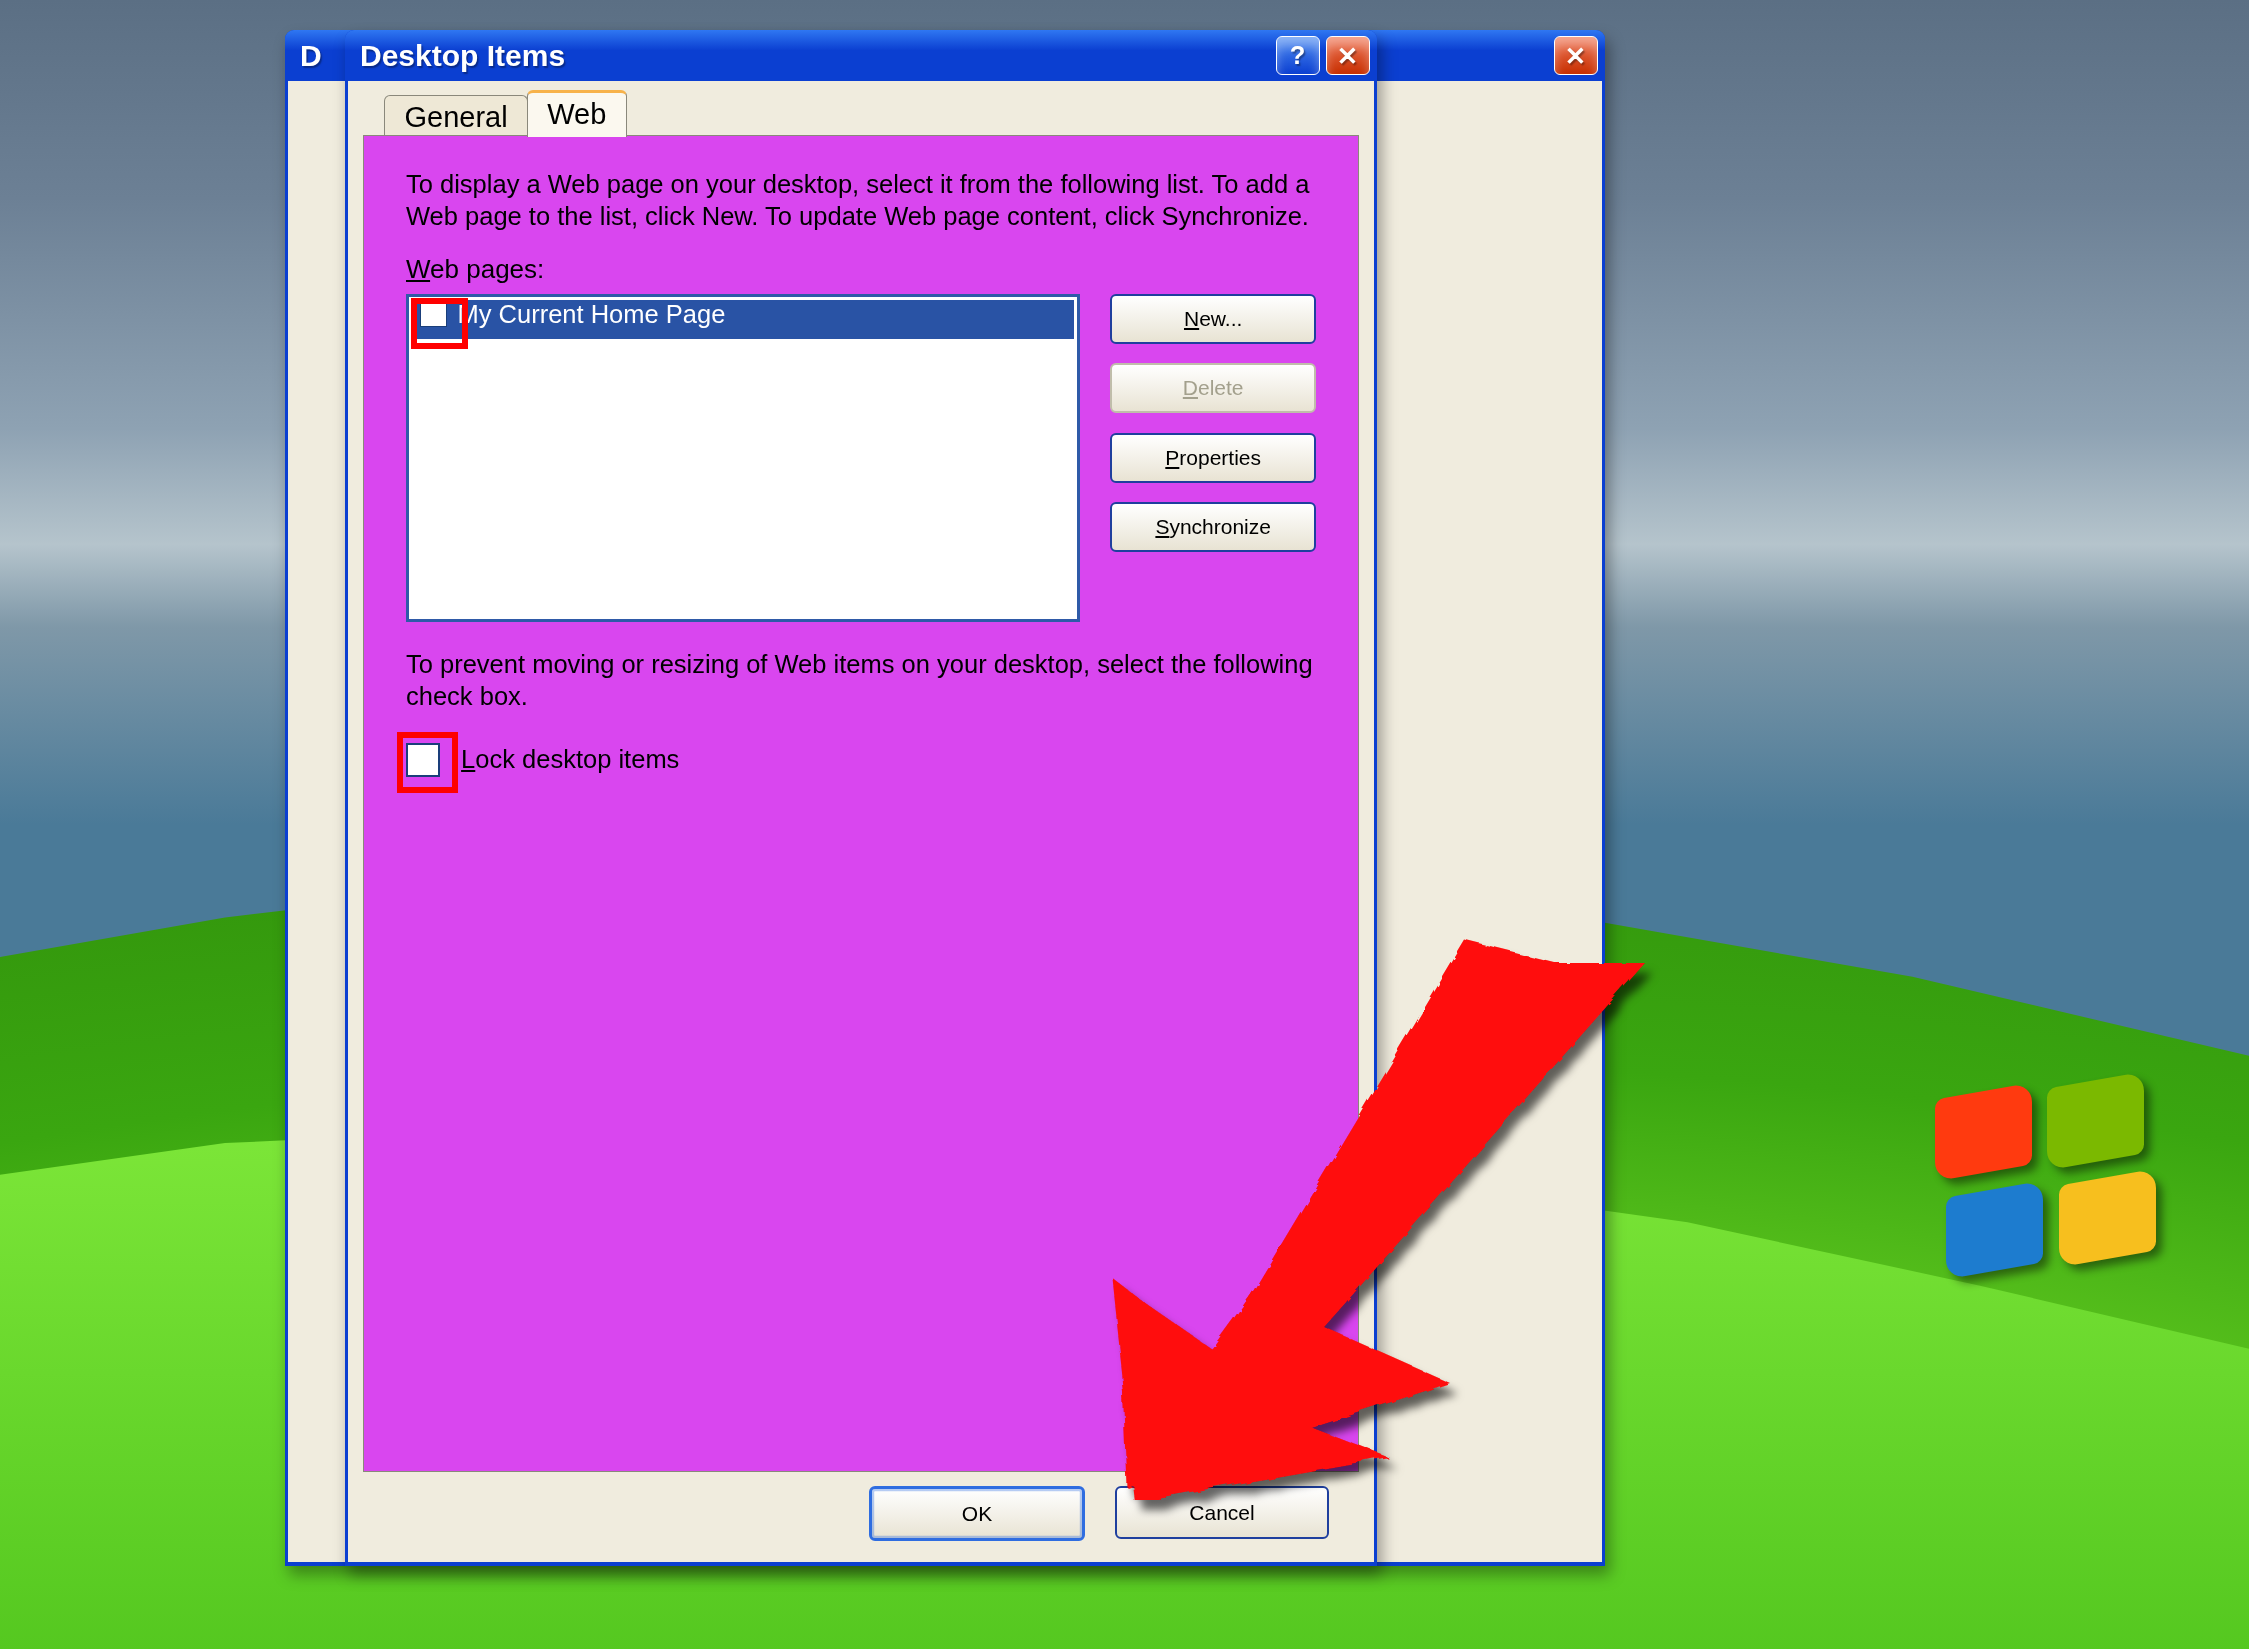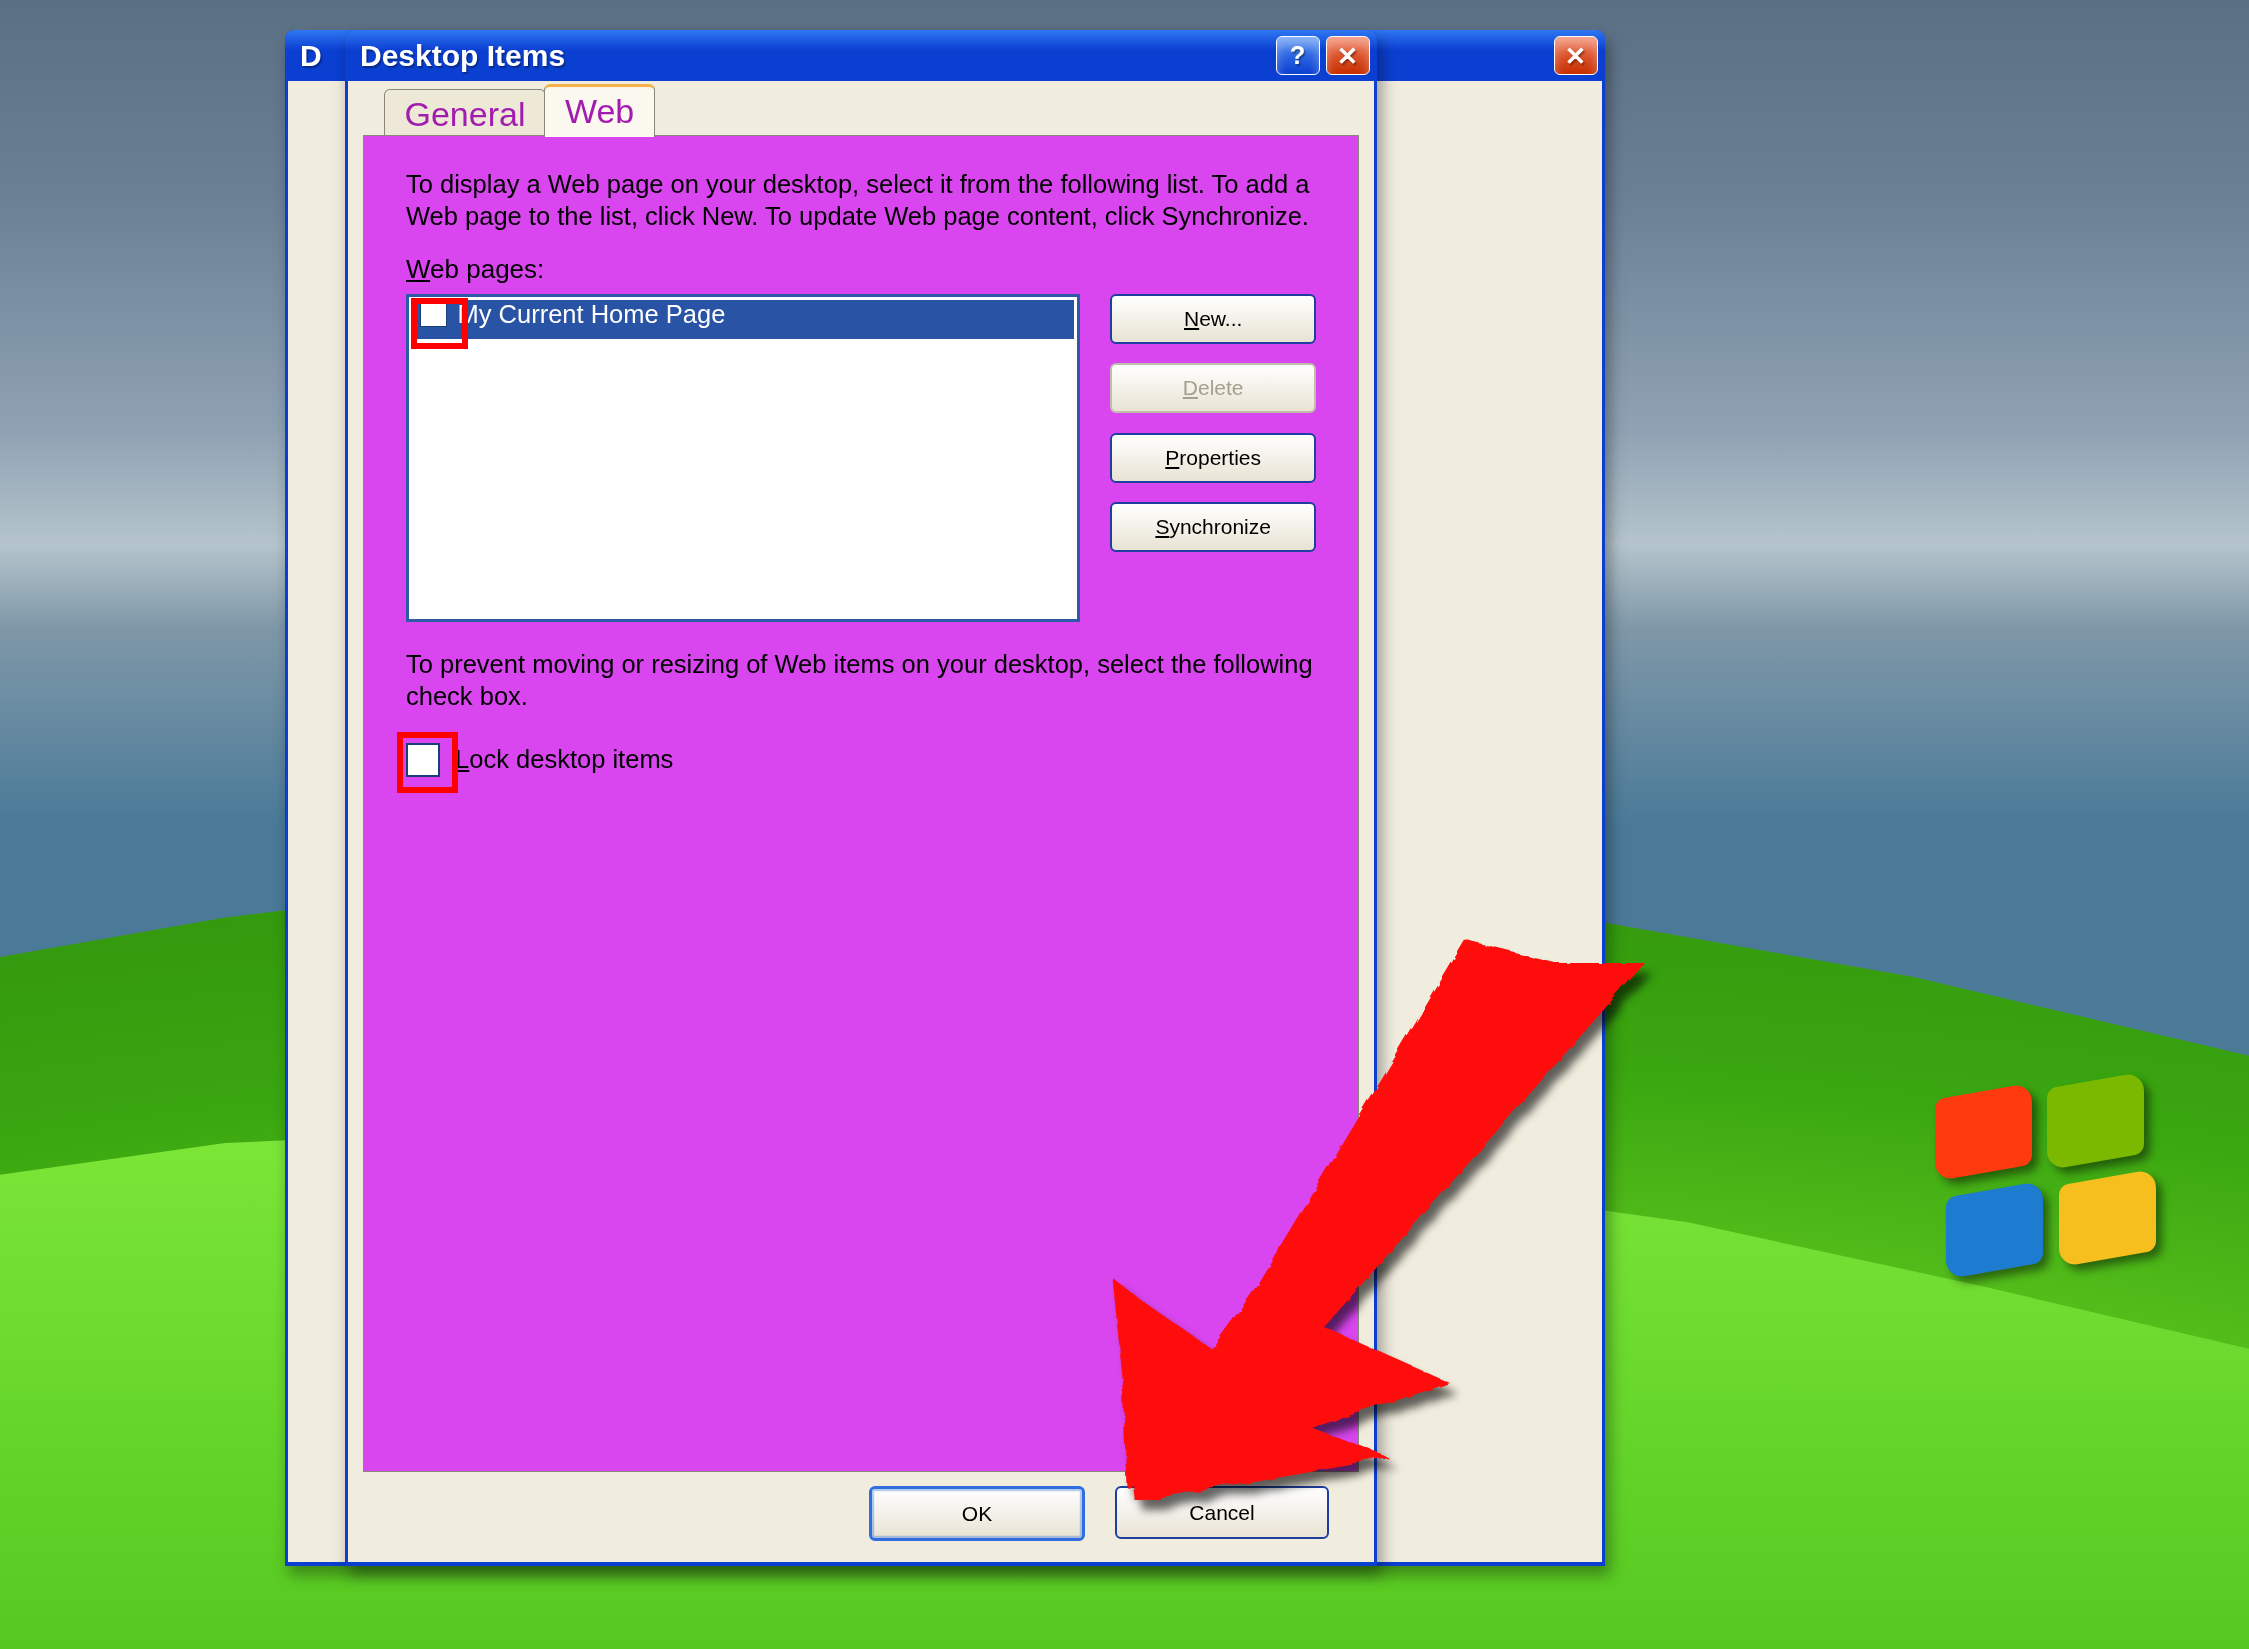--- a/index.html
+++ b/index.html
@@ -42,36 +42,36 @@
 .dlg .tb-btn{width:42px;height:37px;margin-left:6px;border:1.5px solid #fff;border-radius:6px;display:flex;align-items:center;justify-content:center;font-weight:bold;color:#fff;box-shadow:inset 0 9px 10.5px rgba(255,255,255,.35)}
 .dlg .tb-help{background:linear-gradient(#4f8df2,#0b3fd1);font-size:25.5px}
 .dlg .tb-close{background:linear-gradient(#f07858,#c72e00);font-size:25.5px}
 .dlg .client{position:relative;background:#f0ecde;border:3.7px solid #0b3fd1;border-top:none;color:#000;font-size:25.5px}
 .back-dlg{left:285px;top:30px;width:1320px;height:1536px}
 .back-dlg .client{height:1481px}
 .front-dlg{left:345px;top:30px;width:1032px;height:1536px}
 .front-dlg .client{height:1481px;padding:0}
 
 .tabs{position:absolute;left:36px;top:13.5px;display:flex;align-items:flex-end;height:42px}
-.tab{border:1.5px solid #8a887b;border-bottom:none;background:#f0ecde;padding:4.5px 19.5px 6px;font-size:34px;color:#a21caf;border-radius:6px 6px 0 0;margin-right:-1.5px}
+.tab{border:1.5px solid #8a887b;border-bottom:none;background:#f0ecde;padding:4.5px 19.5px 6px;font-size:29px;color:#000000;border-radius:6px 6px 0 0;margin-right:-1.5px}
 .tab.inactive{background:#eee8d6;position:relative;top:3px}
 .tab.active{background:#fbf8ef;border-top:3px solid #f7b24a;z-index:2}
 .tab-panel{position:absolute;left:15px;right:15px;top:54px;bottom:90px;border:1.5px solid #8a887b;background:#d946ef;font-size:25.5px;color:#000;padding:33px 42px 15px}
 .desc{line-height:1.25;margin-bottom:21px}
 .gl{font-size:26px}
 .gl u{text-decoration:underline}
 .listwrap{display:flex;gap:30px;align-items:flex-start;margin-top:9px}
 .listbox{width:780px;height:322px;border:3px solid #2f5aa8;background:#fff}
 .listitem{display:flex;height:39px;background:#2953a5;color:#fff;font-size:25.5px;margin:3px}
 .chkbox{width:25.5px;height:25.5px;background:#fff;border:1.5px solid #1a3e7a;margin:0 10.5px 0 7.5px}
 .red-mark{position:absolute;border:6px solid #ff0000;pointer-events:none}
 .btncol{display:flex;flex-direction:column;gap:19.5px;width:240px}
 .xpbtn{height:46px;border:2.2px solid #1f3f9e;border-radius:6px;background:linear-gradient(#fff,#e8e3d3);font-size:21px;color:#000;display:flex;align-items:center;justify-content:center}
 .xpbtn.disabled{border-color:#c0bdaa;color:#a3a08d}
-.lock-row{margin-top:30px;display:flex;align-items:center;gap:8px}
+.lock-row{margin-top:30px;display:flex;align-items:center;gap:14px}
 .lock-chk{width:30px;height:30px;border:2.2px solid #1a3e7a;background:#fff}
 
 .dlg-actions{position:absolute;right:45px;bottom:21px;display:flex;gap:30px}
 .dlg-actions .xpbtn{width:210px;height:49px;font-size:21px}
 .dlg-actions .xpbtn.focus{border:3px solid #2f6de0;box-shadow:0 0 0 2.2px rgba(47,109,224,.35) inset}
 
 .arrow{position:absolute;pointer-events:none;filter:drop-shadow(7.5px 10.5px 4.5px rgba(0,0,0,.6))}
 </style>
 </head>
 <body>

